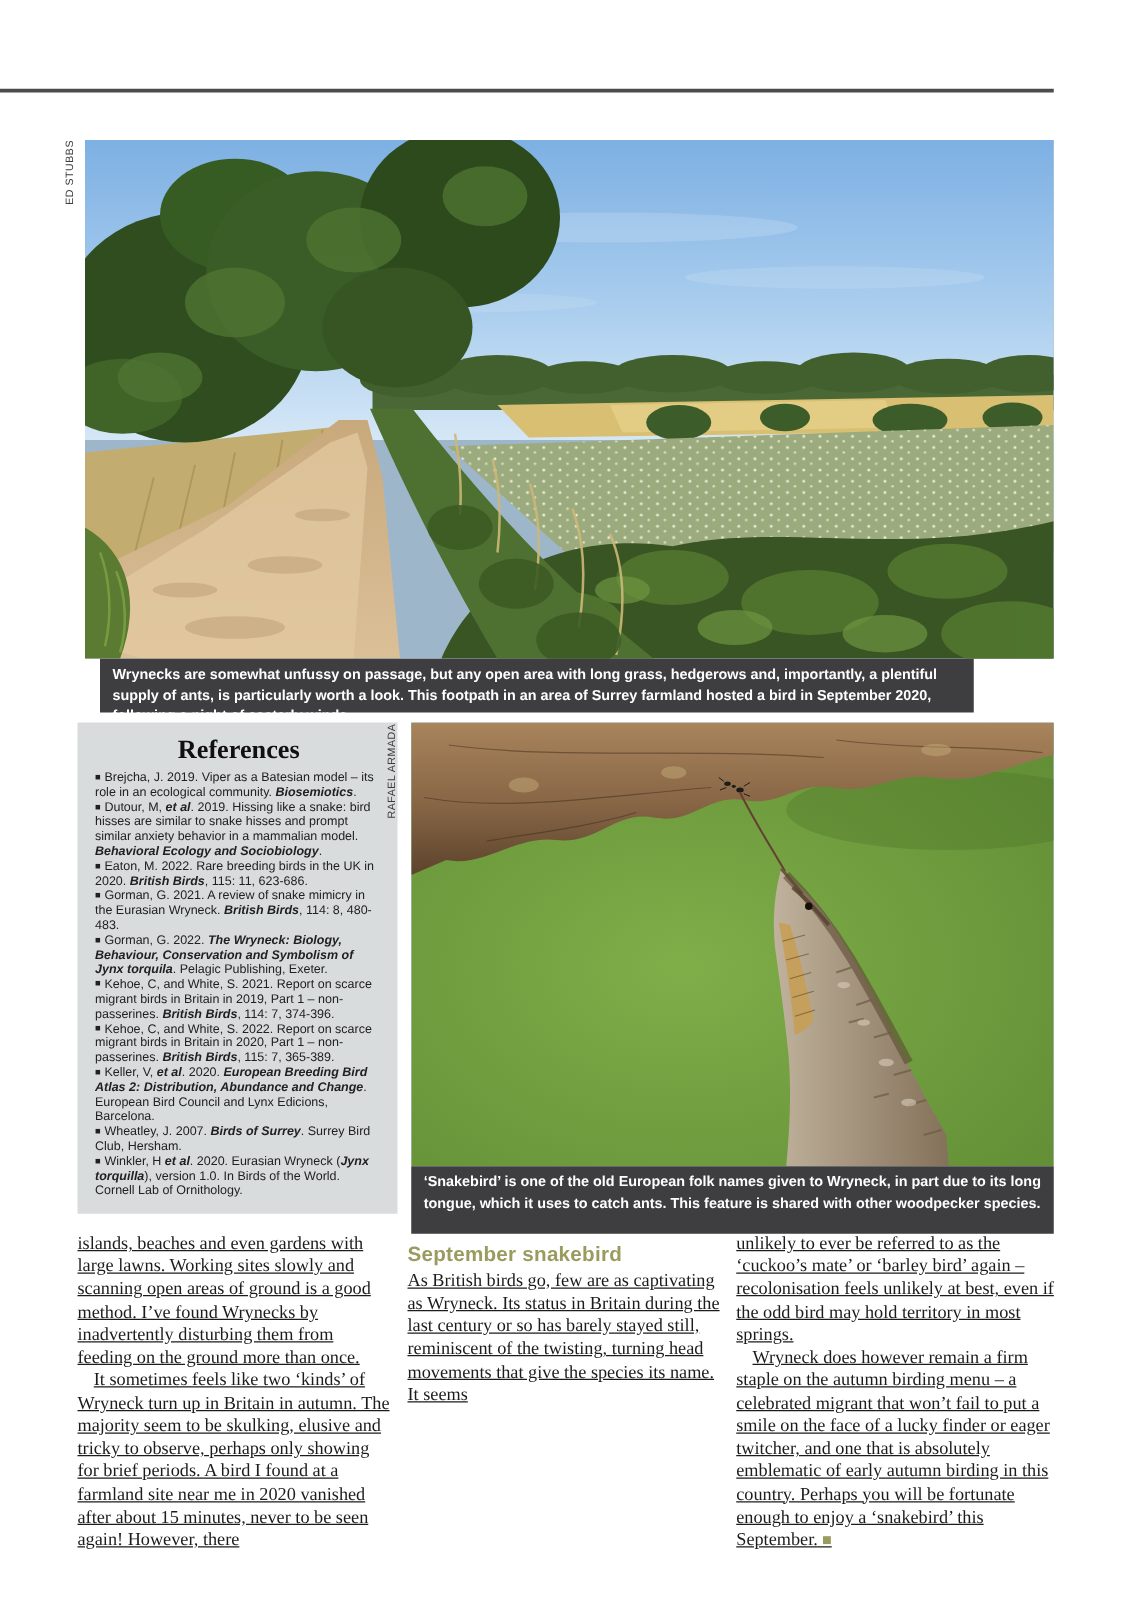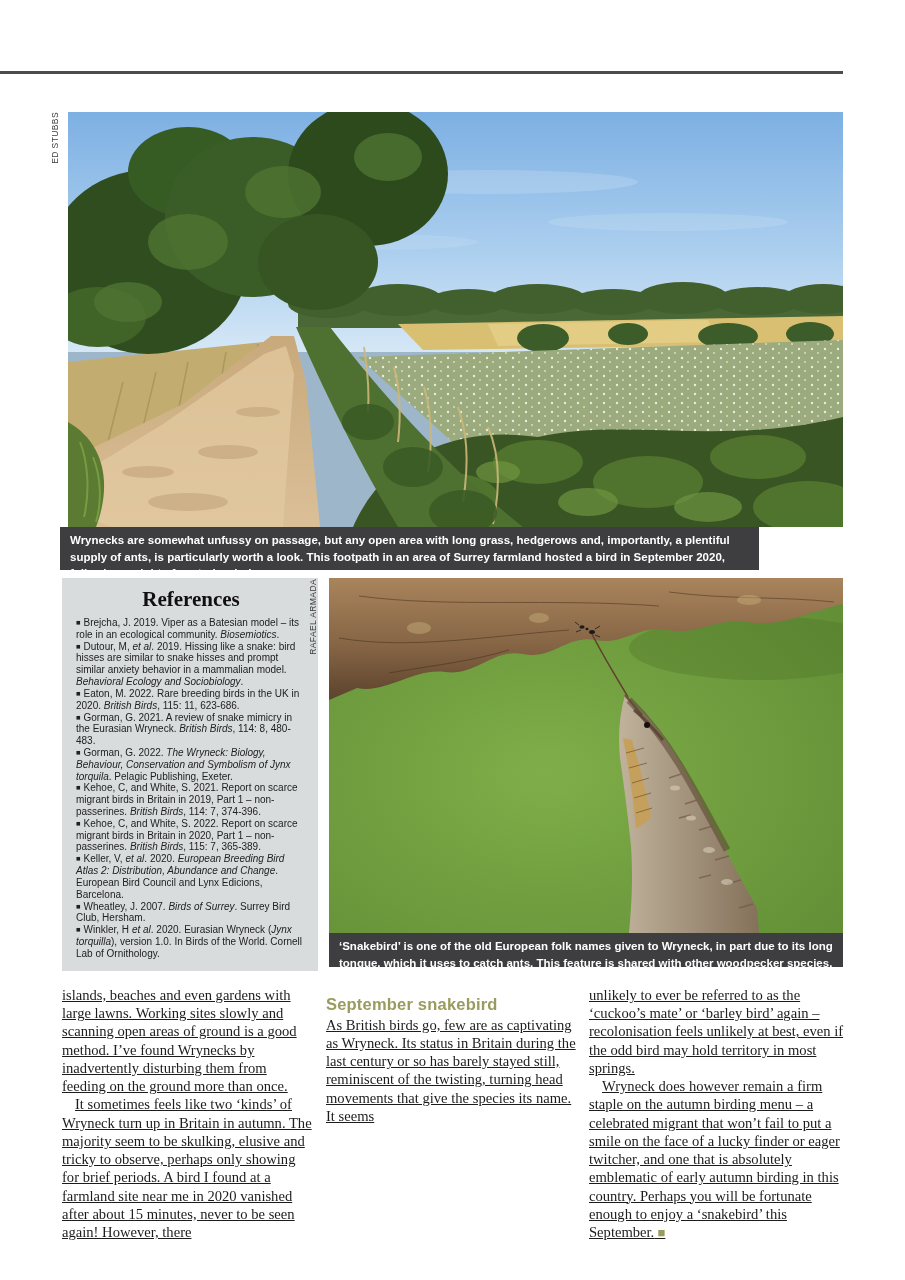--- a/index.html
+++ b/index.html
@@ -13,31 +13,31 @@
   .credit-landscape{left:50px;top:112px;}
   .credit-bird{left:308px;top:579px;}
 
   .photo{position:absolute;overflow:hidden;background:#9db6c9;}
   .photo.landscape{left:68px;top:112px;width:775px;height:415px;}
   .photo.bird{left:329px;top:578px;width:514px;height:355px;}
   .photo svg{display:block;}
 
   .caption{position:absolute;background:#3e3e40;color:#ffffff;font-weight:bold;
            font-size:11.5px;line-height:1.45;padding:5px 10px 0 10px;box-sizing:border-box;}
-  .caption-landscape{left:60px;top:527px;width:699px;height:43px;}
-  .caption-bird{left:329px;top:933px;width:514px;height:34px;}
+  .caption-landscape{left:80px;top:527px;width:699px;height:43px;}
+  .caption-bird{left:329px;top:933px;width:514px;height:54px;}
 
   .refs{position:absolute;left:62px;top:578px;width:256px;height:393px;background:#d9dcdd;
         box-sizing:border-box;padding:9px 12px 8px 14px;overflow:hidden;}
   .refs-title{margin:0 0 5px 0;font-family:"Liberation Serif",serif;font-size:21px;
               font-weight:bold;color:#101010;text-align:center;}
   .refs-list{font-size:10px;line-height:1.18;color:#212121;}
   .ref-item{margin:0;}
   .ref-bullet{font-size:7.5px;margin-right:3px;position:relative;top:-1px;}
-  .it{font-style:italic;}
+  .it{font-style:italic;font-weight:bold;}
 
   .col{position:absolute;top:986px;width:252px;font-family:"Liberation Serif",serif;
        font-size:14.6px;line-height:1.25;color:#1c1c1c;}
   .col1{left:62px;}
   .col2{left:326px;}
   .col3{left:589px;width:258px;}
   .col-p{margin:0;text-decoration:underline;}
   .col-p.indent{text-indent:13px;}
   .col-heading{margin:8px 0 1px 0;font-family:"Liberation Sans",sans-serif;font-size:16.5px;
                font-weight:bold;color:#9a9b5e;letter-spacing:0.2px;}

